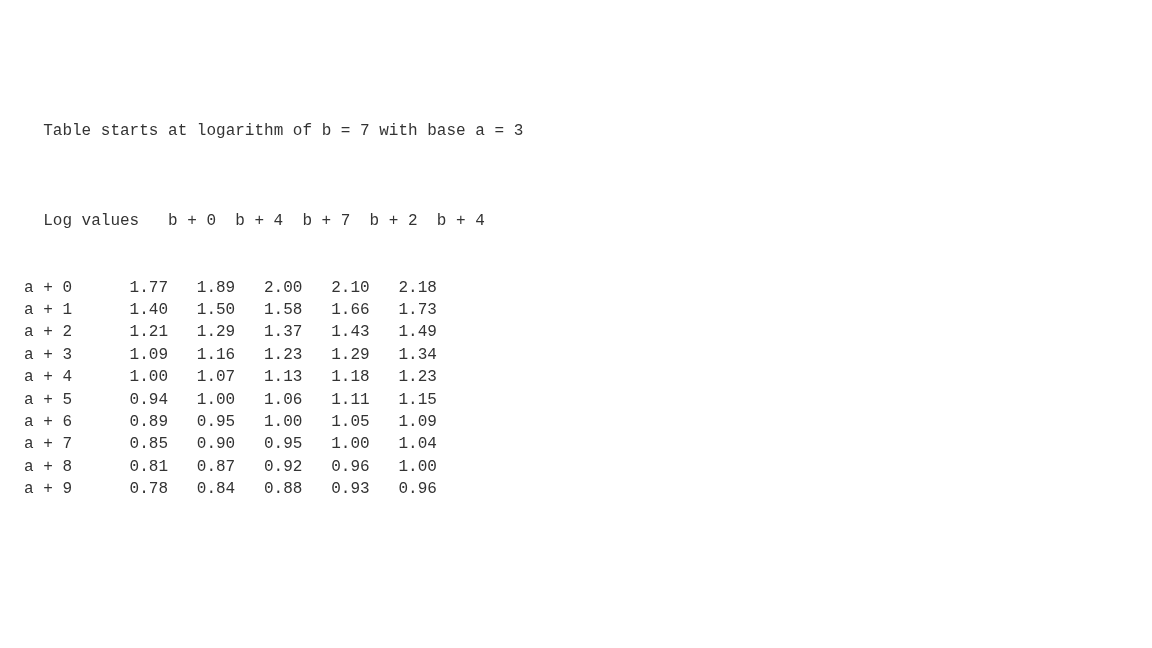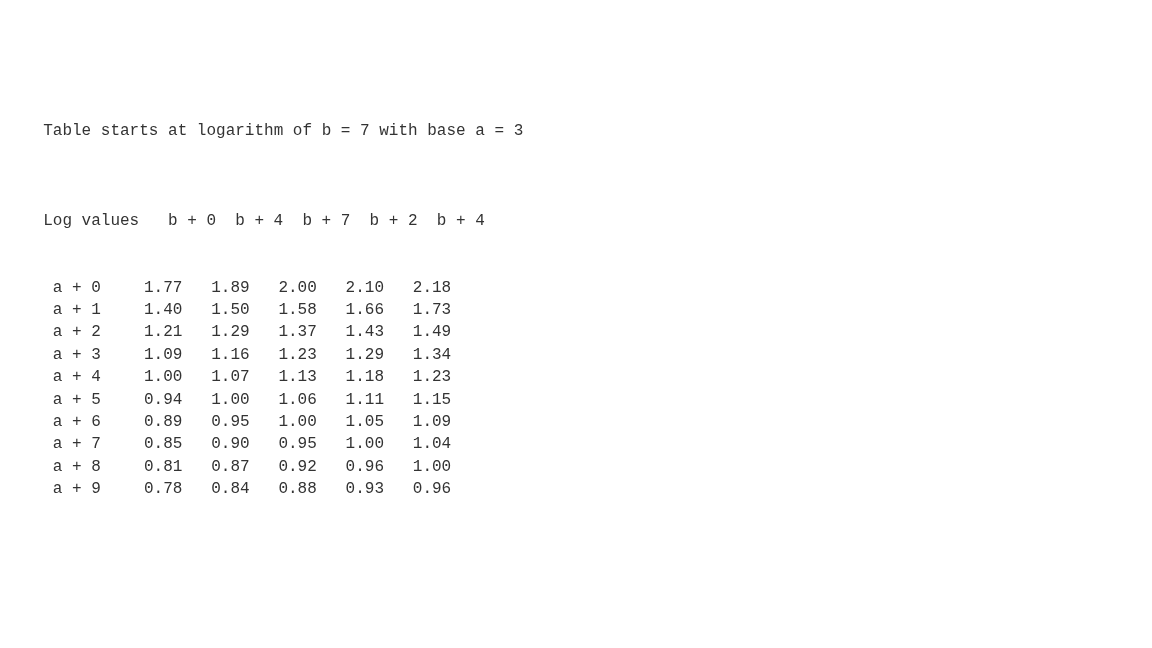--- a/index.html
+++ b/index.html
@@ -9,22 +9,22 @@
       color: #333333;
       margin: 0;
       padding: 8px 0 0 24px;
       white-space: pre;
       line-height: 1.4;
     }
     .row { display: block; }
     .title-cell { display: inline-block; }
     .hdr-label { display: inline-block; width: 11ch; }
     .col { display: inline-block; width: 7ch; text-align: right; }
-    .row-label { display: inline-block; width: 11ch; text-align: center; }
-    .cell { display: inline-block; width: 7ch; text-align: center; }
+    .row-label { display: inline-block; width: 11ch; text-align: left; }
+    .cell { display: inline-block; width: 7ch; text-align: left; }
   </style>
 </head>
 <body>
 
 
 
 <div class="row">
   <span class="title-cell">Table starts at logarithm of b = 7 with base a = 3</span>
 </div>
 

